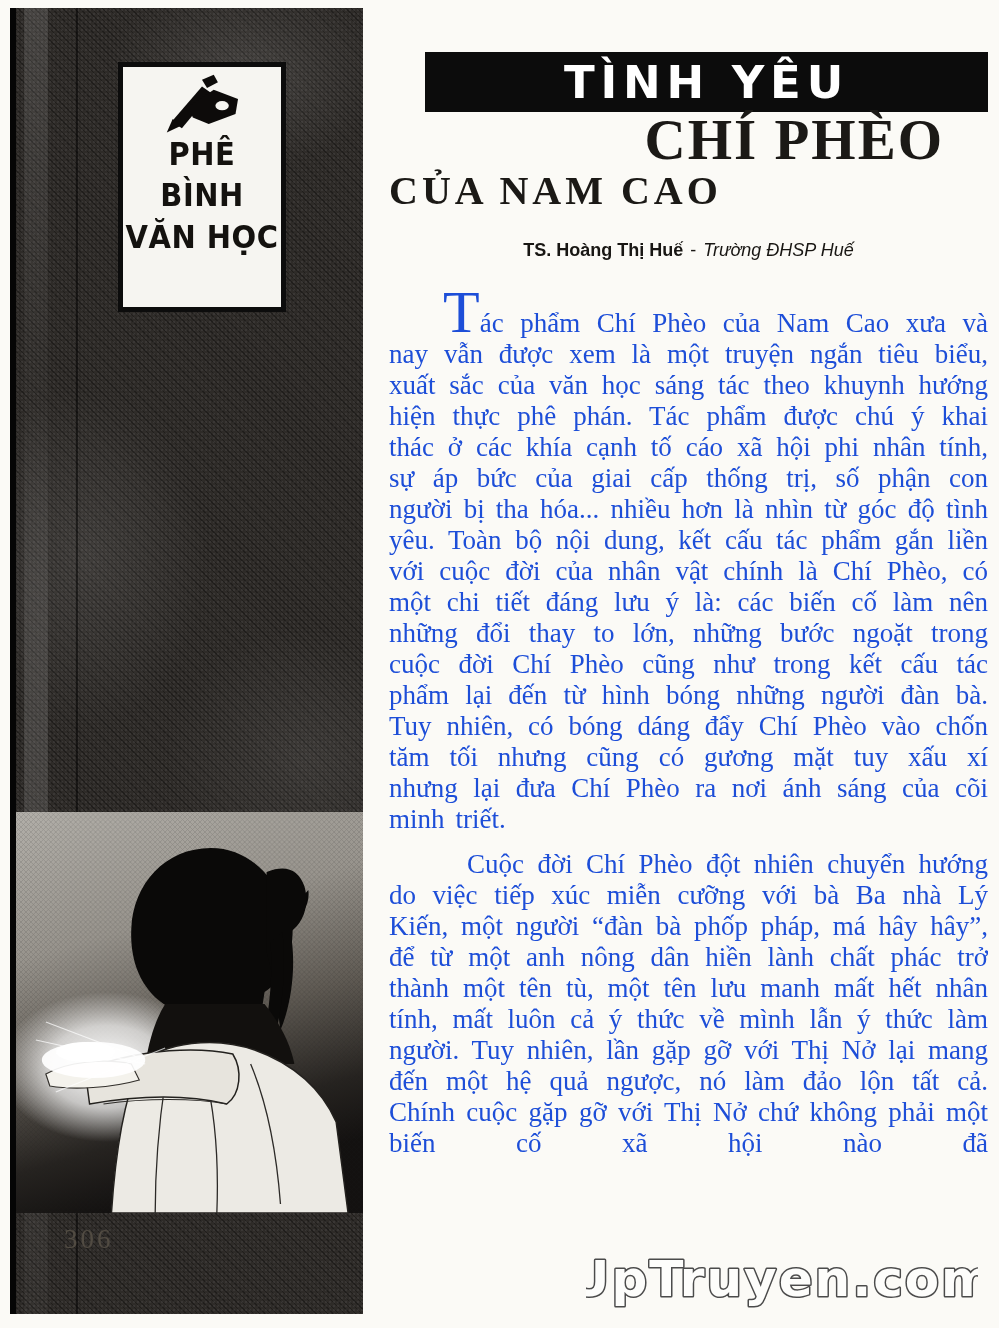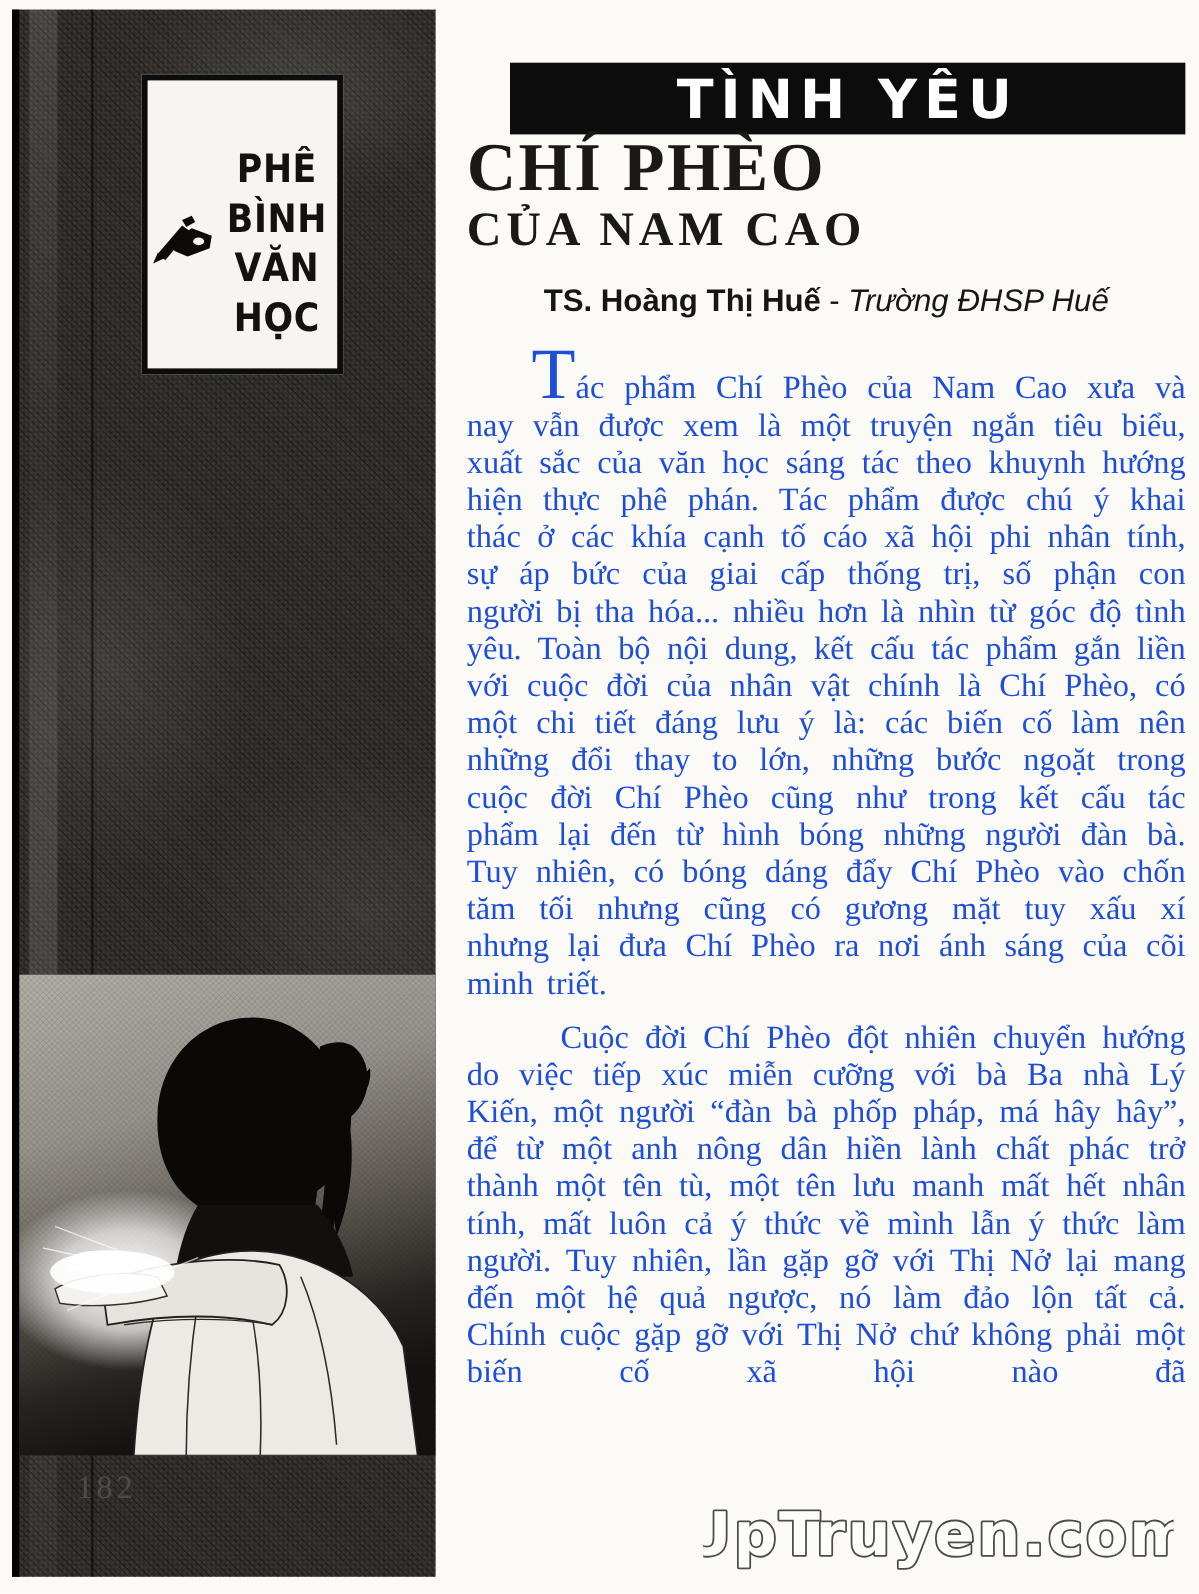--- a/index.html
+++ b/index.html
@@ -23,44 +23,44 @@
     background-repeat:no-repeat,no-repeat,no-repeat,repeat,repeat;
     background-position:90px -30px,-50px 380px,150px 620px,0 0,0 0;
     background-size:280px 190px,240px 340px,280px 260px,4px 4px,auto; }
   .streak { position:absolute; left:8px; top:0; width:24px; height:100%;
     background:linear-gradient(180deg, rgba(255,255,255,.12), rgba(255,255,255,.02) 30%,
                rgba(255,255,255,.13) 55%, rgba(255,255,255,.03)); }
   .spine-line { position:absolute; left:60px; top:0; width:2px; height:100%; background:rgba(0,0,0,.5); }
 
   .badge { position:absolute; left:102px; top:54px; width:168px; height:250px;
     background:#f6f5f1; border:5px solid #0c0c0c; box-sizing:border-box;
-    display:flex; flex-direction:row; align-items:center; padding-top:26px; }
+    display:flex; flex-direction:column; align-items:center; padding-top:6px; }
   .badge svg { width:92px; height:62px; }
   .badge-text { margin-top:5px; text-align:center; font-family:"DejaVu Sans",sans-serif;
     font-weight:700; font-size:29px; line-height:37px; color:#14120f;
     transform:scaleY(1.12); letter-spacing:.5px; }
 
   .illus { position:absolute; left:0; top:804px; width:347px; height:401px; display:block; }
 
   .pagenum { position:absolute; left:48px; top:1216px; font-size:27px; letter-spacing:3px;
     color:var(--page-number); }
 
   
   .article { position:absolute; left:389px; top:52px; width:599px; height:1192px;
     overflow:hidden; color:var(--ink); }
   .banner { margin-left:36px; height:60px; background:var(--banner-bg); color:var(--banner-text);
     display:flex; align-items:center; justify-content:center;
     font-family:"DejaVu Sans",sans-serif; font-weight:700; font-size:45px; letter-spacing:.13em;text-align:right; }
   .t2 { margin:4px 0 0; text-align:center; padding-right:6px; font-size:44px; line-height:54px;
     font-weight:700; letter-spacing:.5px; }
-  .t3 { margin:0; padding-right:44px; font-size:57px; line-height:56px;
+  .t3 { margin:0; text-align:right; padding-right:44px; font-size:57px; line-height:56px;
     font-weight:700; letter-spacing:2px; }
   .t4 { margin:2px 0 0; padding-right:20px; font-size:40px; line-height:42px;
     font-weight:700; letter-spacing:4px; }
-  .byline { margin-top:22px; text-align:center; font-size:26px; line-height:32px;
+  .byline { margin-top:22px; text-align:center; font-size:18px; line-height:32px;
     font-family:"Liberation Sans",sans-serif; color:#181613; }
   .byline .author { font-weight:700; }
   .byline .sep { margin:0 7px; }
   .byline .affil { font-style:italic; }
 
   .body-p { margin:26px 0 0; font-size:27px; line-height:31px; text-align:justify;
     word-spacing:.16em; color:#1d4ed8; }
   .p1 { text-indent:54px; }
   .p1 .lead { font-size:60px; line-height:40px; font-weight:400; }
   .p2 { text-indent:78px; margin-top:14px; text-align-last:justify; }
@@ -122,21 +122,21 @@
       <path d="M124 252 C150 230 200 224 240 238 C280 252 308 278 322 310 L334 401 L96 401 C100 340 108 290 124 252 Z" fill="#eceae4" stroke="#23211e" stroke-width="1.5"></path>
       <path d="M190 260 C200 300 204 350 202 401 M150 270 C144 310 140 355 140 401 M236 252 C252 290 262 340 266 392 M170 260 L210 244" stroke="#2c2a27" stroke-width="1.3" fill="none"></path>
       <path d="M218 242 C180 234 130 238 84 252 L70 262 L74 292 C120 284 170 282 212 292 C226 282 228 258 218 242 Z" fill="#e7e4dd" stroke="#23211e" stroke-width="1.5"></path>
       <path d="M212 292 C180 286 130 286 88 292" stroke="#2c2a27" stroke-width="1.2" fill="none"></path>
       <path d="M30 262 C50 250 90 246 116 252 L124 268 C96 276 58 278 34 274 Z" fill="#f4f2ec" stroke="#33302c" stroke-width="1.2"></path>
       <ellipse cx="78" cy="248" rx="52" ry="18" fill="#ffffff" opacity="0.92"></ellipse>
       <ellipse cx="70" cy="240" rx="30" ry="10" fill="#ffffff"></ellipse>
       <path d="M20 228 L130 252 M30 210 L120 244 M150 236 L40 280" stroke="#ffffff" stroke-width="1.2" opacity="0.7"></path>
     </svg>
 
-    <div class="pagenum">182</div>
+    <div class="pagenum">306</div>
   </aside>
 
   <main class="article">
     <div class="banner">
       <span>TÌNH YÊU</span>
     </div>
     <h1 class="t3">CHÍ PHÈO</h1>
     <h3 class="t4">CỦA NAM CAO</h3>
 
     <div class="byline">

